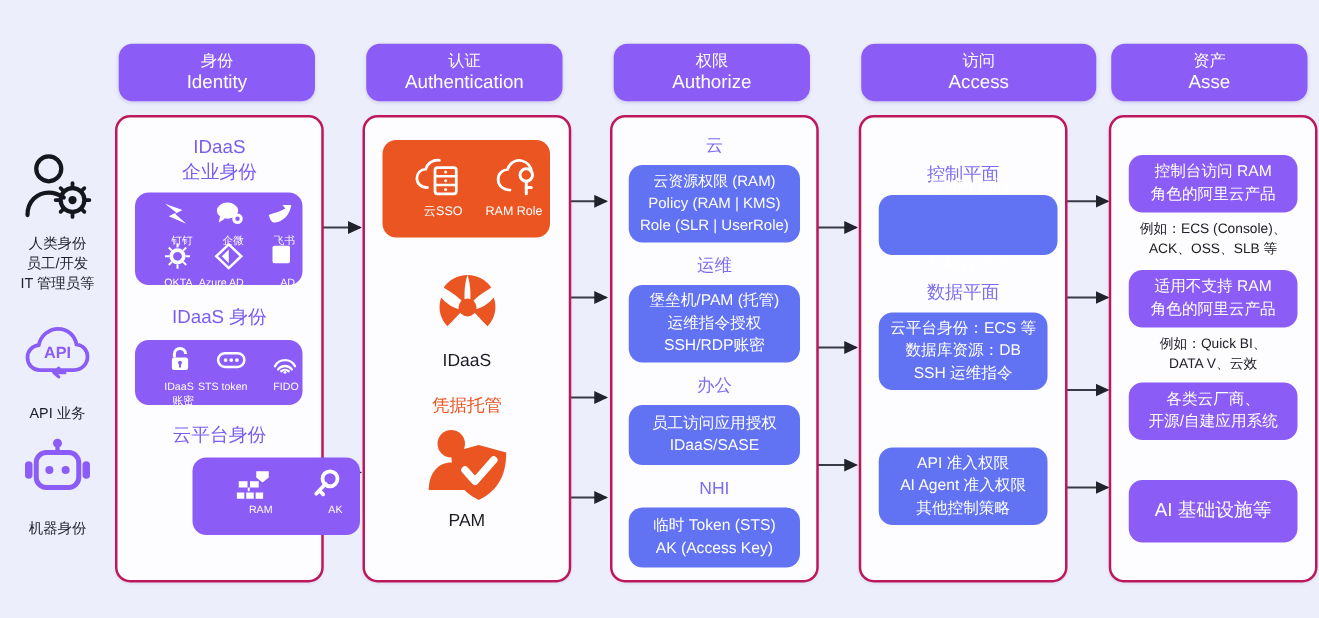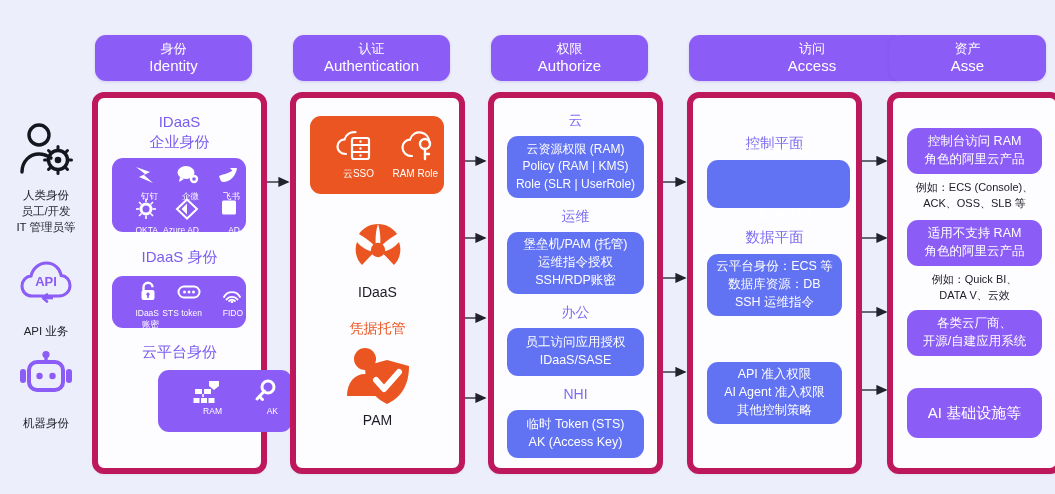--- a/index.html
+++ b/index.html
@@ -25,21 +25,21 @@
     position:absolute;height:46px;border-radius:11px;
     background:#8b5cf6;color:#fff;
     display:flex;flex-direction:column;align-items:center;justify-content:center;
     box-shadow:0 1px 3px rgba(90,60,180,.18);
   }
   .hdr .zh{font-size:13px;line-height:1.25;}
   .hdr .en{font-size:15px;line-height:1.25;}
 
   
   .panel{
-    position:absolute;border:6px solid #be185d;border-radius:12px;
+    position:absolute;border:2px solid #be185d;border-radius:12px;
     background:#fdfdff;
     box-shadow:0 1px 2px rgba(110,110,180,.10);
   }
 
   
   .card{
     position:absolute;border-radius:11px;
     display:flex;flex-direction:column;align-items:center;justify-content:center;
     text-align:center;color:#fff;box-sizing:border-box;
   }
@@ -163,21 +163,21 @@
     <span class="en">Identity</span>
   </div>
   <div class="hdr" style="left:293px;top:35px;width:157px;">
     <span class="zh">认证</span>
     <span class="en">Authentication</span>
   </div>
   <div class="hdr" style="left:491px;top:35px;width:157px;">
     <span class="zh">权限</span>
     <span class="en">Authorize</span>
   </div>
-  <div class="hdr" style="left:689px;top:35px;width:188px;padding-left:29px;">
+  <div class="hdr" style="left:689px;top:35px;width:188px;">
     <span class="zh">访问</span>
     <span class="en">Access</span>
   </div>
   <div class="hdr" style="left:889px;top:35px;width:157px;">
     <span class="zh">资产</span>
     <span class="en">Asse</span>
   </div>
 
   <div class="panel" style="left:92px;top:92px;width:163px;height:370px;">
 

